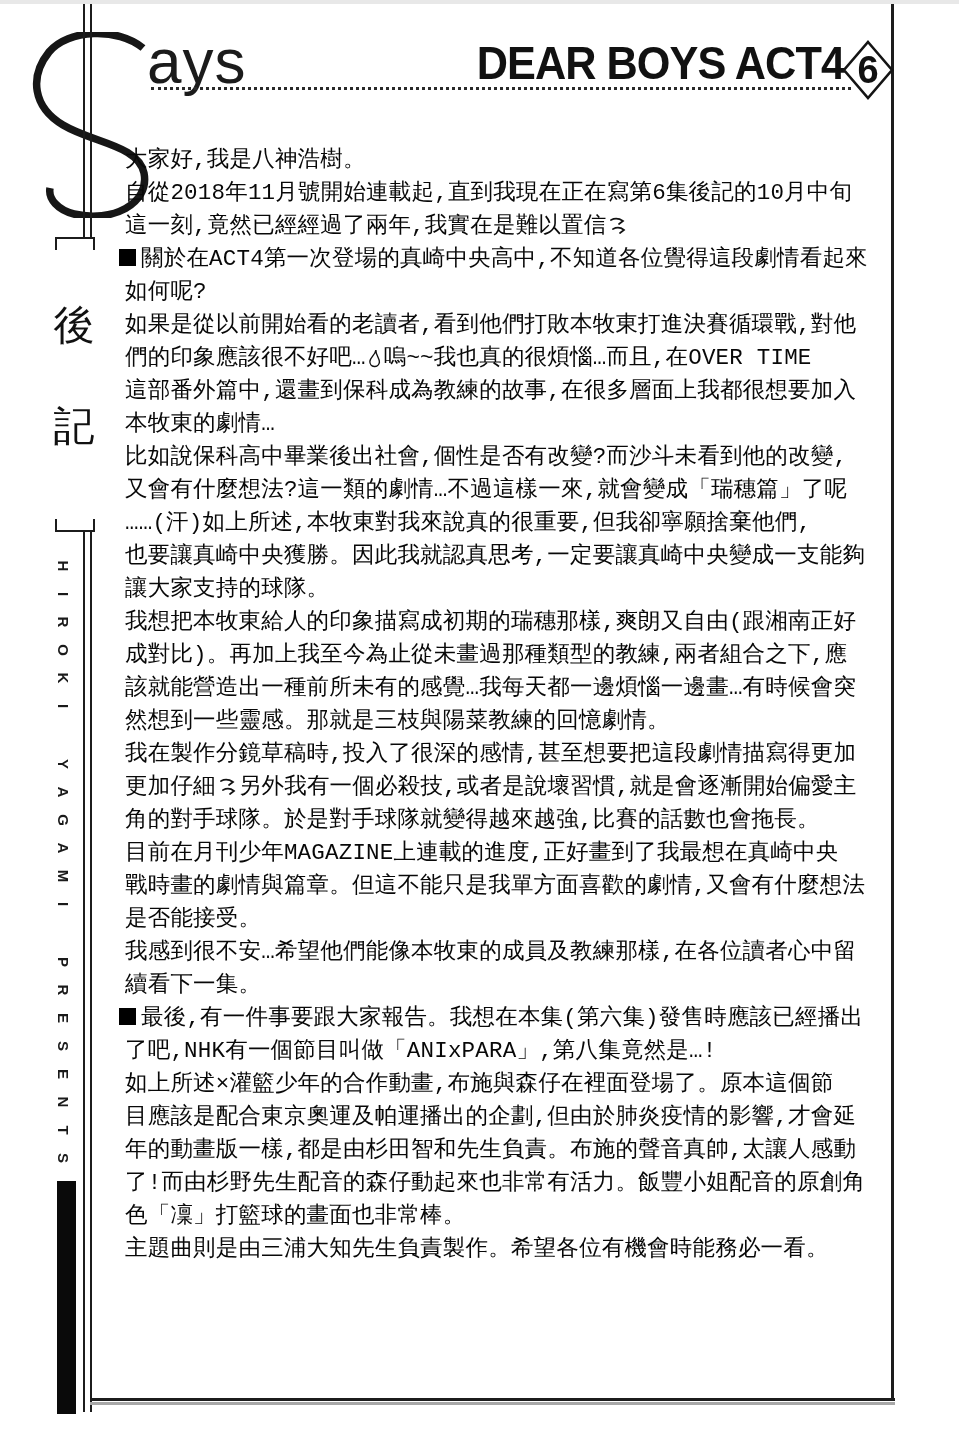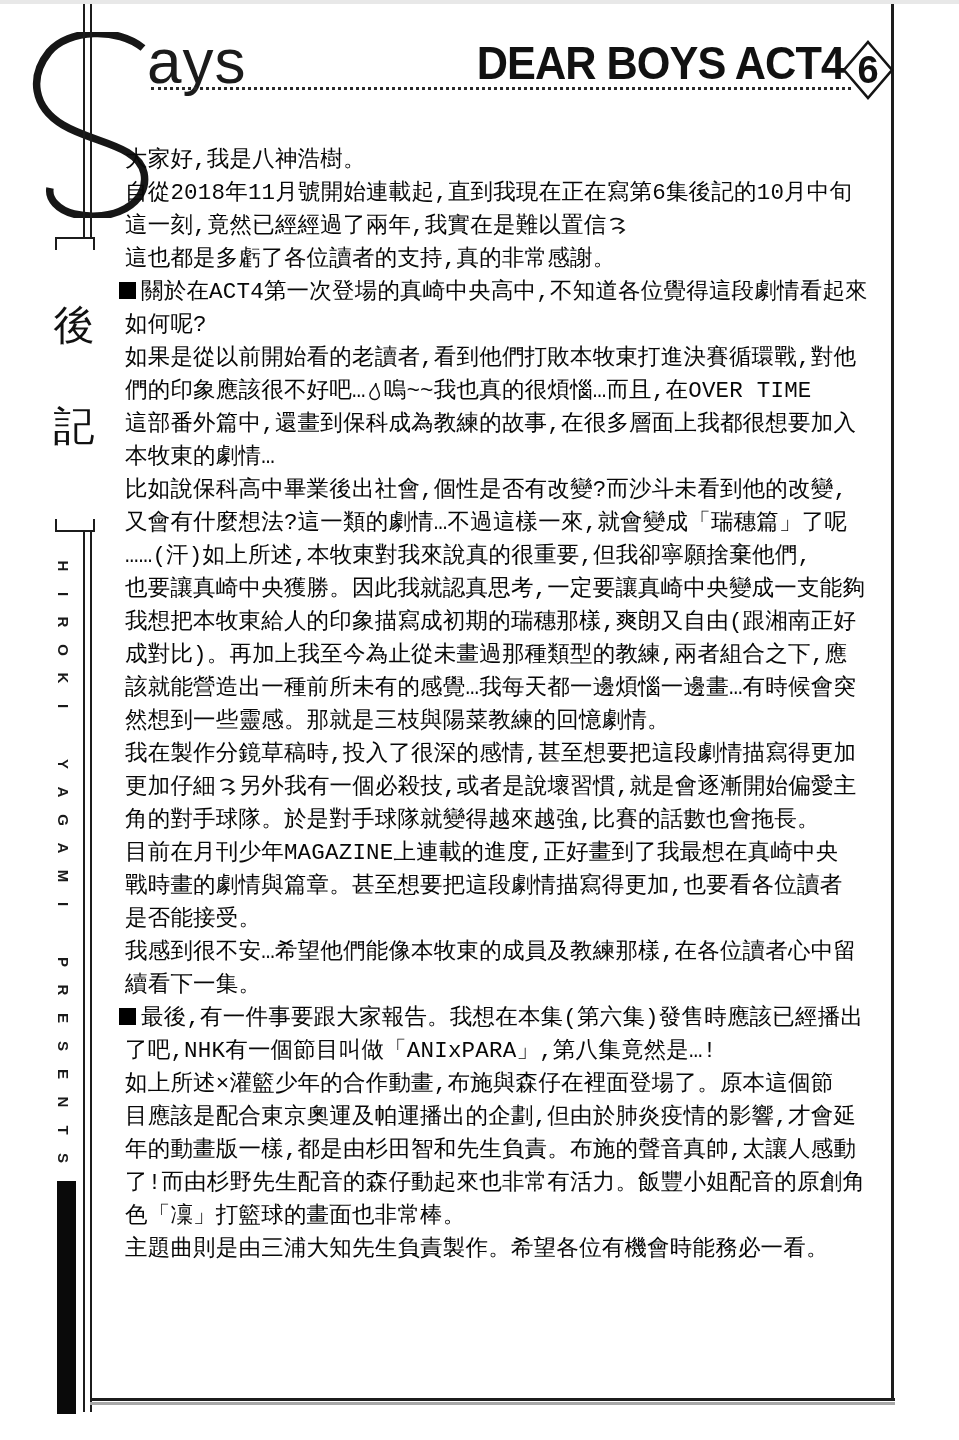--- a/index.html
+++ b/index.html
@@ -120,47 +120,47 @@
 
   <div class="body-text">
       <div class="line"><span>大家好,我是八神浩樹。</span></div>
       <div class="line"><span>自從2018年11月號開始連載起,直到我現在正在寫第6集後記的10月中旬</span></div>
       <div class="line"><span>這一刻,竟然已經經過了兩年,我實在是難以置信</span><span class="inline-icon"><svg width="17" height="21" viewBox="0 0 17 21">
             <g fill="none" stroke="#111" stroke-width="1.7" stroke-linecap="round">
               <path d="M2 4 Q8 1 14 5 L10 8"></path>
               <path d="M4 13 Q10 10 15 14 L11 17"></path>
             </g>
           </svg></span></div>
-      <div class="line"><span>這也都是多虧了各位讀者的支持,真的非常感謝。</span></div>
       <div class="line has-marker"><span class="marker"></span><span>關於在ACT4第一次登場的真崎中央高中,不知道各位覺得這段劇情看起來</span></div>
       <div class="line"><span>如何呢?</span></div>
       <div class="line"><span>如果是從以前開始看的老讀者,看到他們打敗本牧東打進決賽循環戰,對他</span></div>
       <div class="line"><span>們的印象應該很不好吧…</span><span class="inline-icon"><svg width="12" height="19" viewBox="0 0 12 19" style="transform:rotate(6deg)">
             <path d="M6 1 C6 5.5 1.2 9 1.2 12.7 a4.8 4.8 0 0 0 9.6 0 C10.8 9 6 5.5 6 1 Z" fill="#fff" stroke="#111" stroke-width="1.4"></path>
           </svg></span><span>嗚~~我也真的很煩惱…而且,在OVER TIME</span></div>
       <div class="line"><span>這部番外篇中,還畫到保科成為教練的故事,在很多層面上我都很想要加入</span></div>
       <div class="line"><span>本牧東的劇情…</span></div>
       <div class="line"><span>比如說保科高中畢業後出社會,個性是否有改變?而沙斗未看到他的改變,</span></div>
       <div class="line"><span>又會有什麼想法?這一類的劇情…不過這樣一來,就會變成「瑞穗篇」了呢</span></div>
       <div class="line"><span>……(汗)如上所述,本牧東對我來說真的很重要,但我卻寧願捨棄他們,</span></div>
       <div class="line"><span>也要讓真崎中央獲勝。因此我就認真思考,一定要讓真崎中央變成一支能夠</span></div>
+      <div class="line"><span>讓大家支持的球隊。</span></div>
       <div class="line"><span>我想把本牧東給人的印象描寫成初期的瑞穗那樣,爽朗又自由(跟湘南正好</span></div>
       <div class="line"><span>成對比)。再加上我至今為止從未畫過那種類型的教練,兩者組合之下,應</span></div>
       <div class="line"><span>該就能營造出一種前所未有的感覺…我每天都一邊煩惱一邊畫…有時候會突</span></div>
       <div class="line"><span>然想到一些靈感。那就是三枝與陽菜教練的回憶劇情。</span></div>
       <div class="line"><span>我在製作分鏡草稿時,投入了很深的感情,甚至想要把這段劇情描寫得更加</span></div>
       <div class="line"><span>更加仔細</span><span class="inline-icon"><svg width="17" height="21" viewBox="0 0 17 21">
             <g fill="none" stroke="#111" stroke-width="1.7" stroke-linecap="round">
               <path d="M2 4 Q8 1 14 5 L10 8"></path>
               <path d="M4 13 Q10 10 15 14 L11 17"></path>
             </g>
           </svg></span><span>另外我有一個必殺技,或者是說壞習慣,就是會逐漸開始偏愛主</span></div>
       <div class="line"><span>角的對手球隊。於是對手球隊就變得越來越強,比賽的話數也會拖長。</span></div>
       <div class="line"><span>目前在月刊少年MAGAZINE上連載的進度,正好畫到了我最想在真崎中央</span></div>
-      <div class="line"><span>戰時畫的劇情與篇章。甚至想要把這段劇情描寫得更加,也要看各位讀者</span></div>
+      <div class="line"><span>戰時畫的劇情與篇章。但這不能只是我單方面喜歡的劇情,又會有什麼想法</span></div>
       <div class="line"><span>是否能接受。</span></div>
       <div class="line"><span>我感到很不安…希望他們能像本牧東的成員及教練那樣,在各位讀者心中留</span></div>
       <div class="line"><span>續看下一集。</span></div>
       <div class="line has-marker"><span class="marker"></span><span>最後,有一件事要跟大家報告。我想在本集(第六集)發售時應該已經播出</span></div>
       <div class="line"><span>了吧,NHK有一個節目叫做「ANIxPARA」,第八集竟然是…!</span></div>
       <div class="line"><span>如上所述×灌籃少年的合作動畫,布施與森仔在裡面登場了。原本這個節</span></div>
       <div class="line"><span>目應該是配合東京奧運及帕運播出的企劃,但由於肺炎疫情的影響,才會延</span></div>
       <div class="line"><span>年的動畫版一樣,都是由杉田智和先生負責。布施的聲音真帥,太讓人感動</span></div>
       <div class="line"><span>了!而由杉野先生配音的森仔動起來也非常有活力。飯豐小姐配音的原創角</span></div>
       <div class="line"><span>色「凜」打籃球的畫面也非常棒。</span></div>

